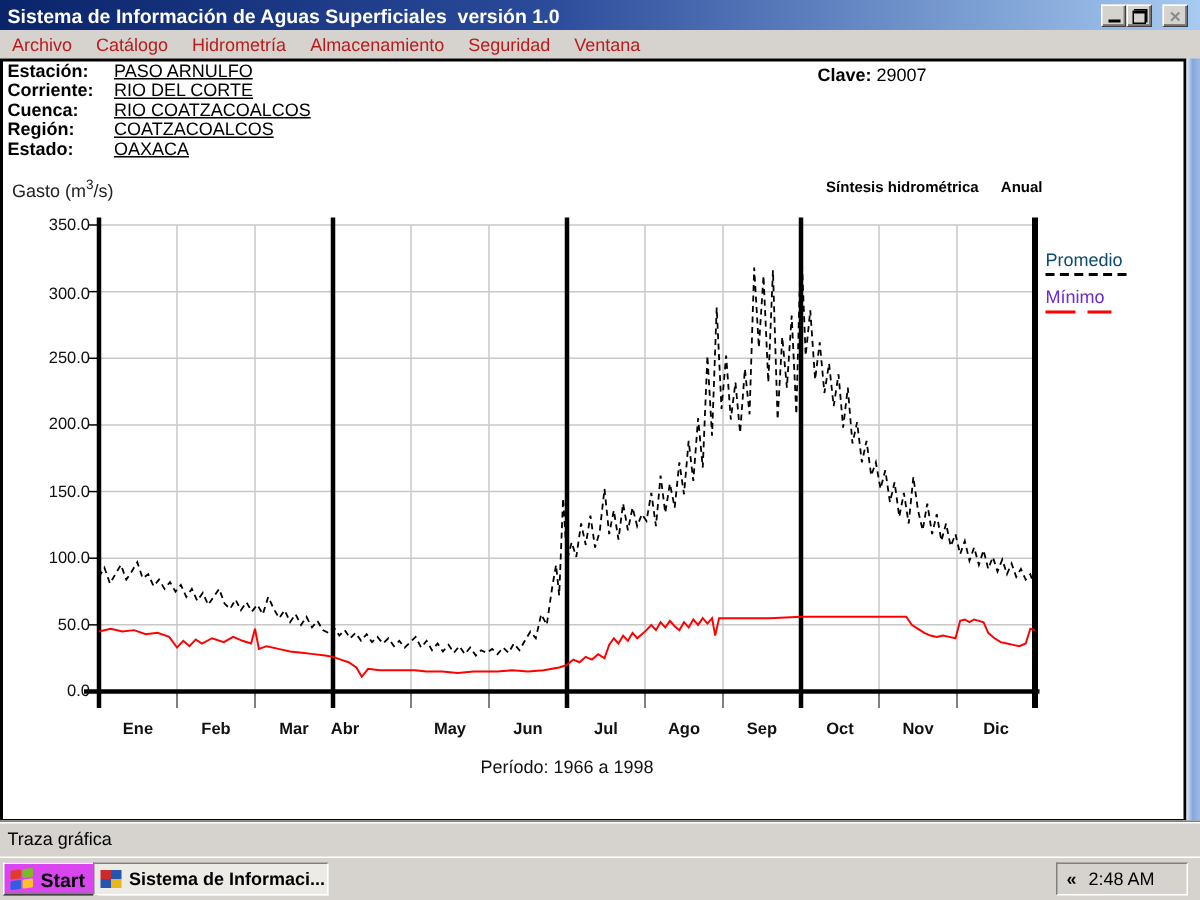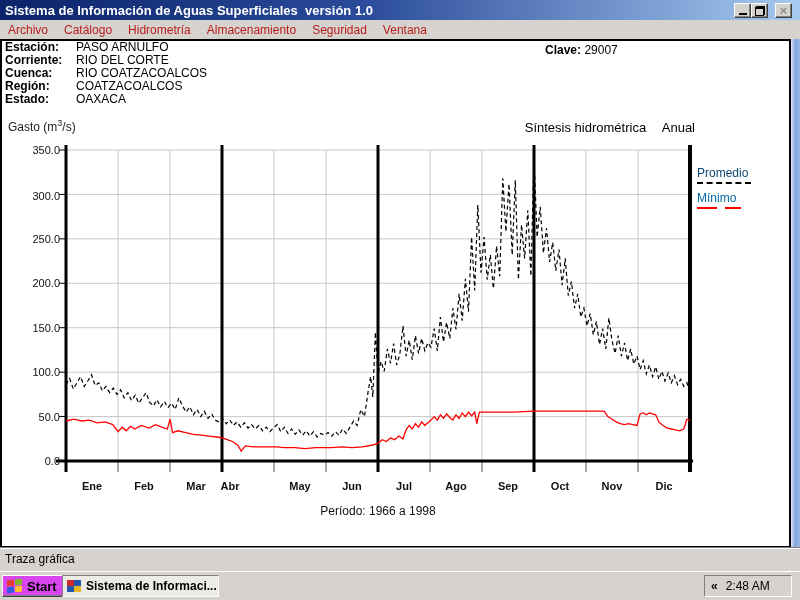--- a/index.html
+++ b/index.html
@@ -29,29 +29,29 @@
   .menubar { position:absolute; left:0; top:20px; width:800px; height:19px; background:#d6d3ce;
     display:flex; align-items:center; font-size:12px; color:#b91c1c; }
   .menu-item { padding:2px 8px; }
 
   
   .client { position:absolute; left:0; top:39px; width:791px; height:508px; background:#fff;
     border:2px solid #000; border-bottom-width:1px; }
   .right-strip { position:absolute; right:0; top:39px; width:9px; height:508px;
     background:linear-gradient(90deg,#dfe9f8 0%,#86a7dd 45%,#9db9e6 100%); }
 
-  .station { position:absolute; left:5px; top:41px; font-size:12px; color:#000; }
+  .station { position:absolute; left:5px; top:41px; font-size:12px; color:#000;text-decoration:underline; }
   .station .row { height:13px; line-height:13px; margin-bottom:0; }
   .station .lbl { display:inline-block; width:71px; font-weight:bold; }
   .clave { position:absolute; left:545px; top:43px; font-size:12px; }
   .clave .lbl { font-weight:bold; }
 
   .gasto { position:absolute; left:8px; top:118px; font-size:12px; color:#222; }
   .gasto sup { font-size:9px; }
-  .sintesis { position:absolute; right:105px; top:120px; font-size:13px; font-weight:normal; }
+  .sintesis { position:absolute; right:105px; top:120px; font-size:10px; font-weight:bold; }
   .sintesis .sub { margin-left:12px; }
 
   
   .legend { position:absolute; left:697px; top:166px; font-size:12px; }
   .legend .item { margin-bottom:7px; }
   .leg-line-dashed { width:54px; height:0; border-top:2px dashed #000; margin-top:2px; }
   .leg-line-red { display:flex; margin-top:2px; }
   .leg-line-red span { display:block; height:2px; background:#ff0000; }
   .leg-line-red .s1 { width:20px; margin-right:8px; }
   .leg-line-red .s2 { width:16px; }
@@ -146,21 +146,21 @@
     <span>Síntesis hidrométrica</span>
     <span class="sub">Anual</span>
   </div>
 
   <div class="legend" id="legend">
       <div class="item">
         <div style="color: #0c4a6e;">Promedio</div>
         <div class="leg-line-dashed"></div>
       </div>
       <div class="item">
-        <div style="color: #0369a1;">Mínimo</div>
+        <div style="color: #6d28d9;">Mínimo</div>
         <div class="leg-line-red">
           <span class="s1"></span>
           <span class="s2"></span>
         </div>
       </div>
     </div>
 
   <div class="chart" id="chart">
     <svg id="chart-svg" width="795" height="432">
         <line x1="66" y1="35" x2="690" y2="35" stroke="#c8c8c8" stroke-width="1"></line>

